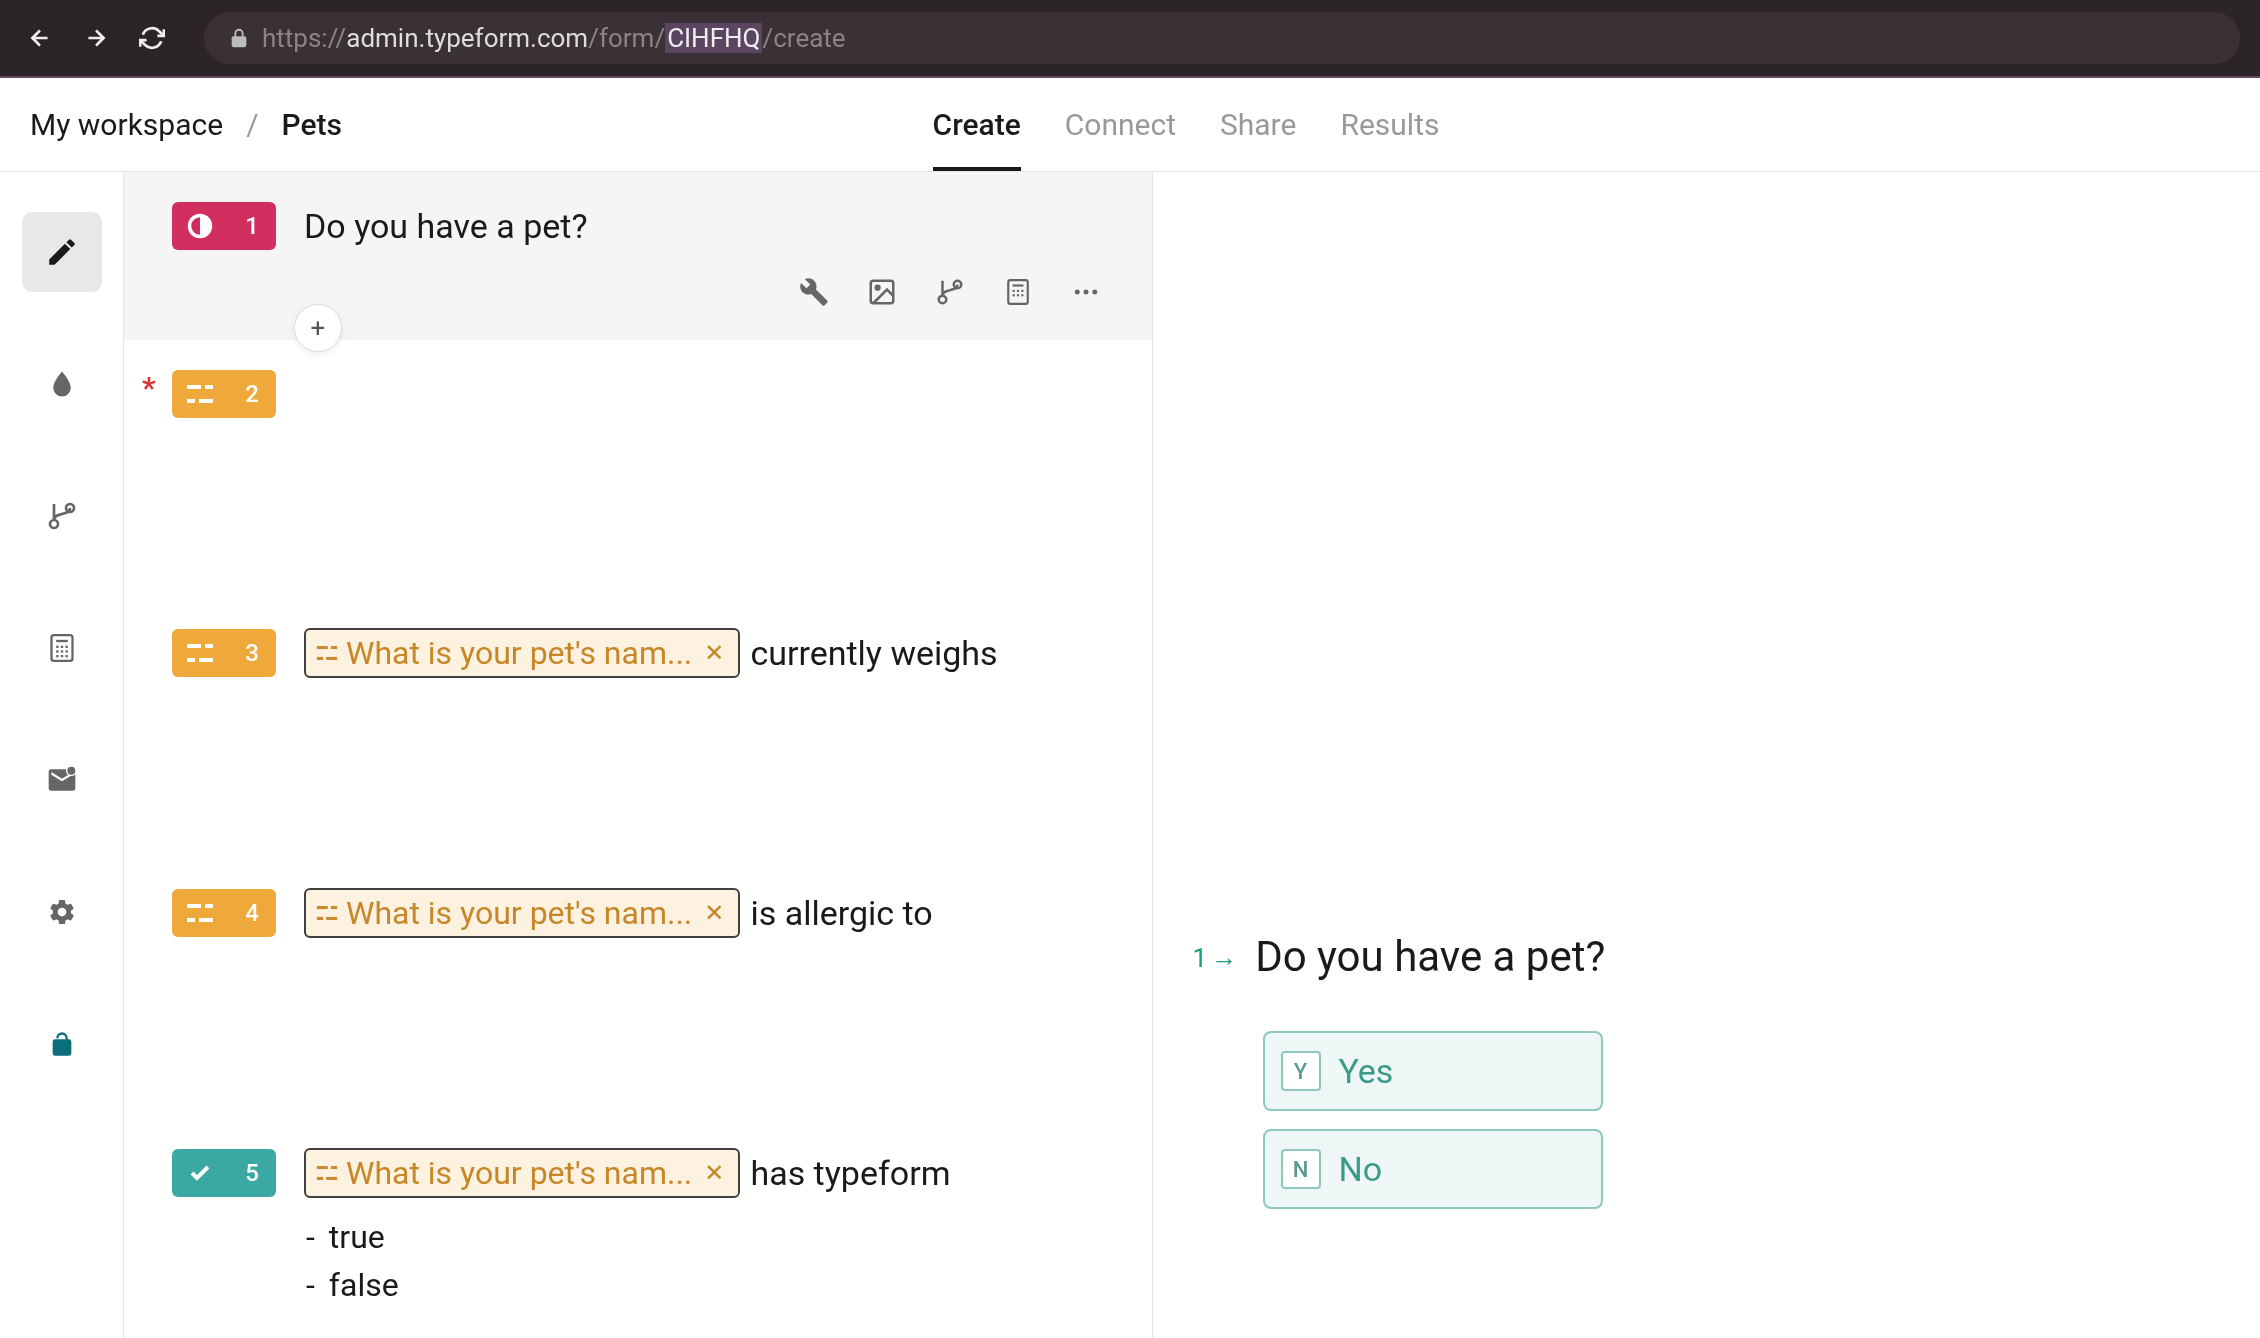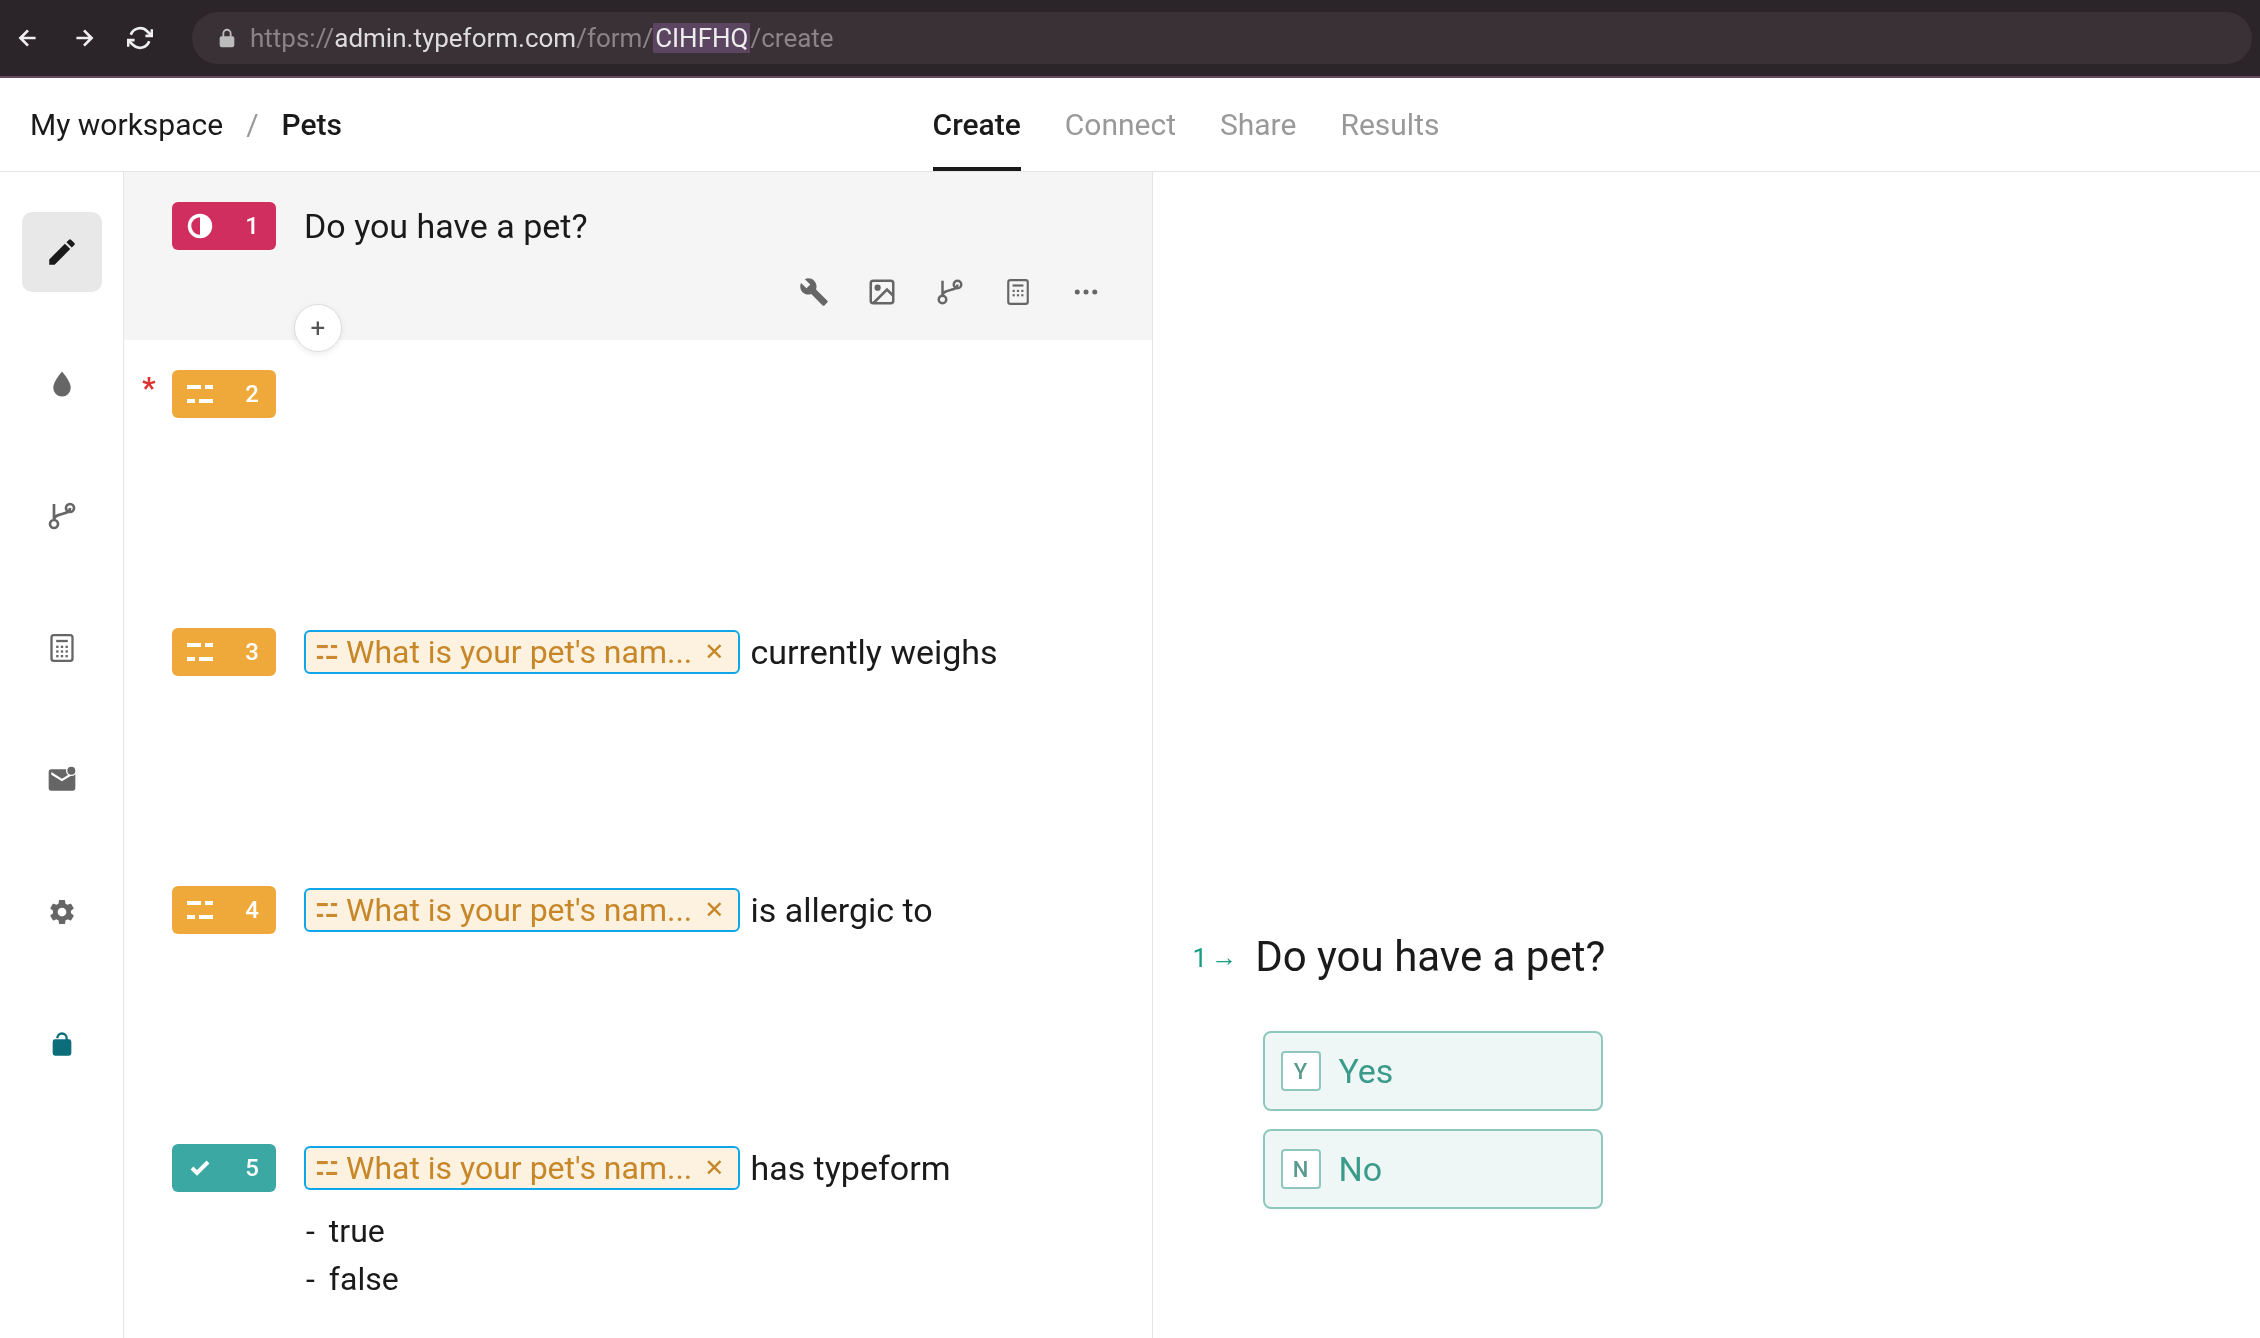--- a/index.html
+++ b/index.html
@@ -14,21 +14,21 @@
       height: 1338px;
       overflow: hidden;
     }
     
     
     .browser-bar {
       height: 78px;
       background: #2b2428;
       display: flex;
       align-items: center;
-      padding: 0 8px;
+      padding: 0 20px;
       gap: 16px;
       border-bottom: 2px solid #614b5c;
     }
     .browser-nav-btn {
       width: 40px;
       height: 40px;
       display: flex;
       align-items: center;
       justify-content: center;
       color: #eee;
@@ -196,26 +196,26 @@
     .question-title {
       font-size: 34px;
       color: #1a1a1a;
     }
     
     .recall-pill {
       display: inline-flex;
       align-items: center;
       gap: 8px;
       background: #fdf2e0;
-      border: 2px solid #0ea5e9;
+      border: 2px solid #404040;
       border-radius: 6px;
       padding: 6px 10px;
       color: #cb8a2f;
       font-size: 32px;
-      height: 44px;
+      height: 50px;
     }
     .recall-pill .recall-icon {
       display: inline-flex;
     }
     .recall-pill .recall-text {
       color: #c78728;
     }
     .recall-pill .recall-close {
       color: #c78728;
       font-size: 24px;

